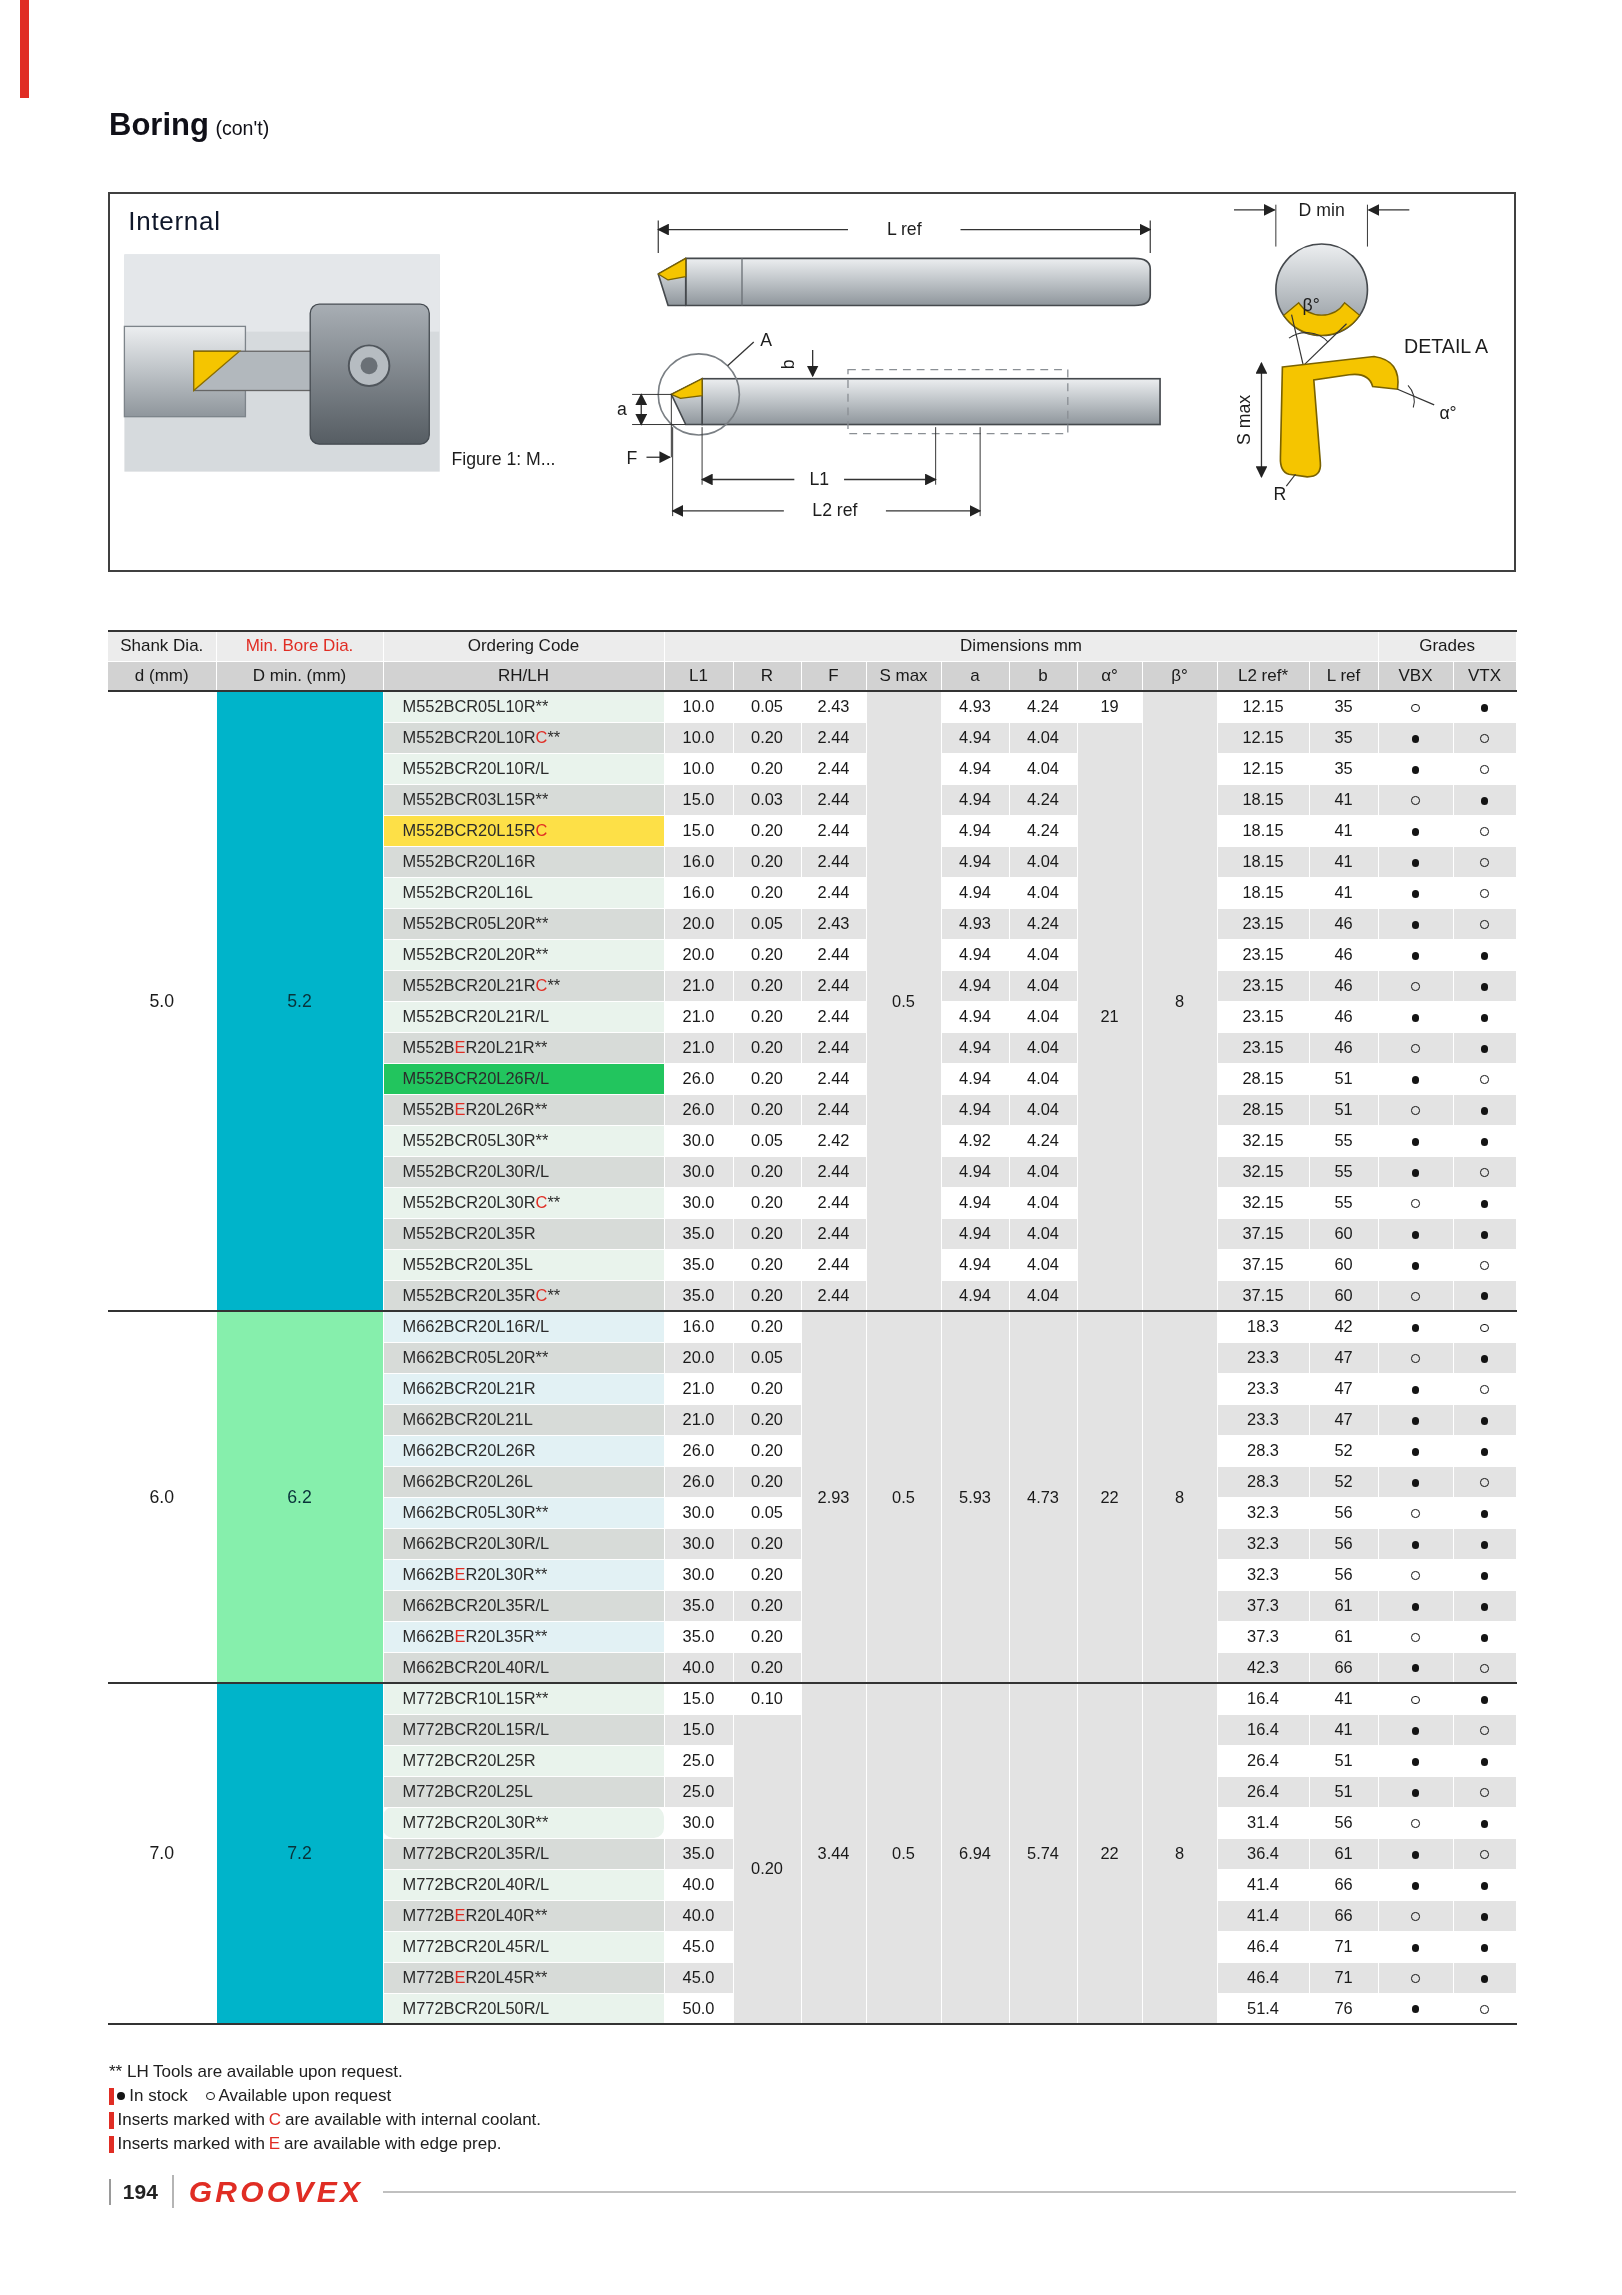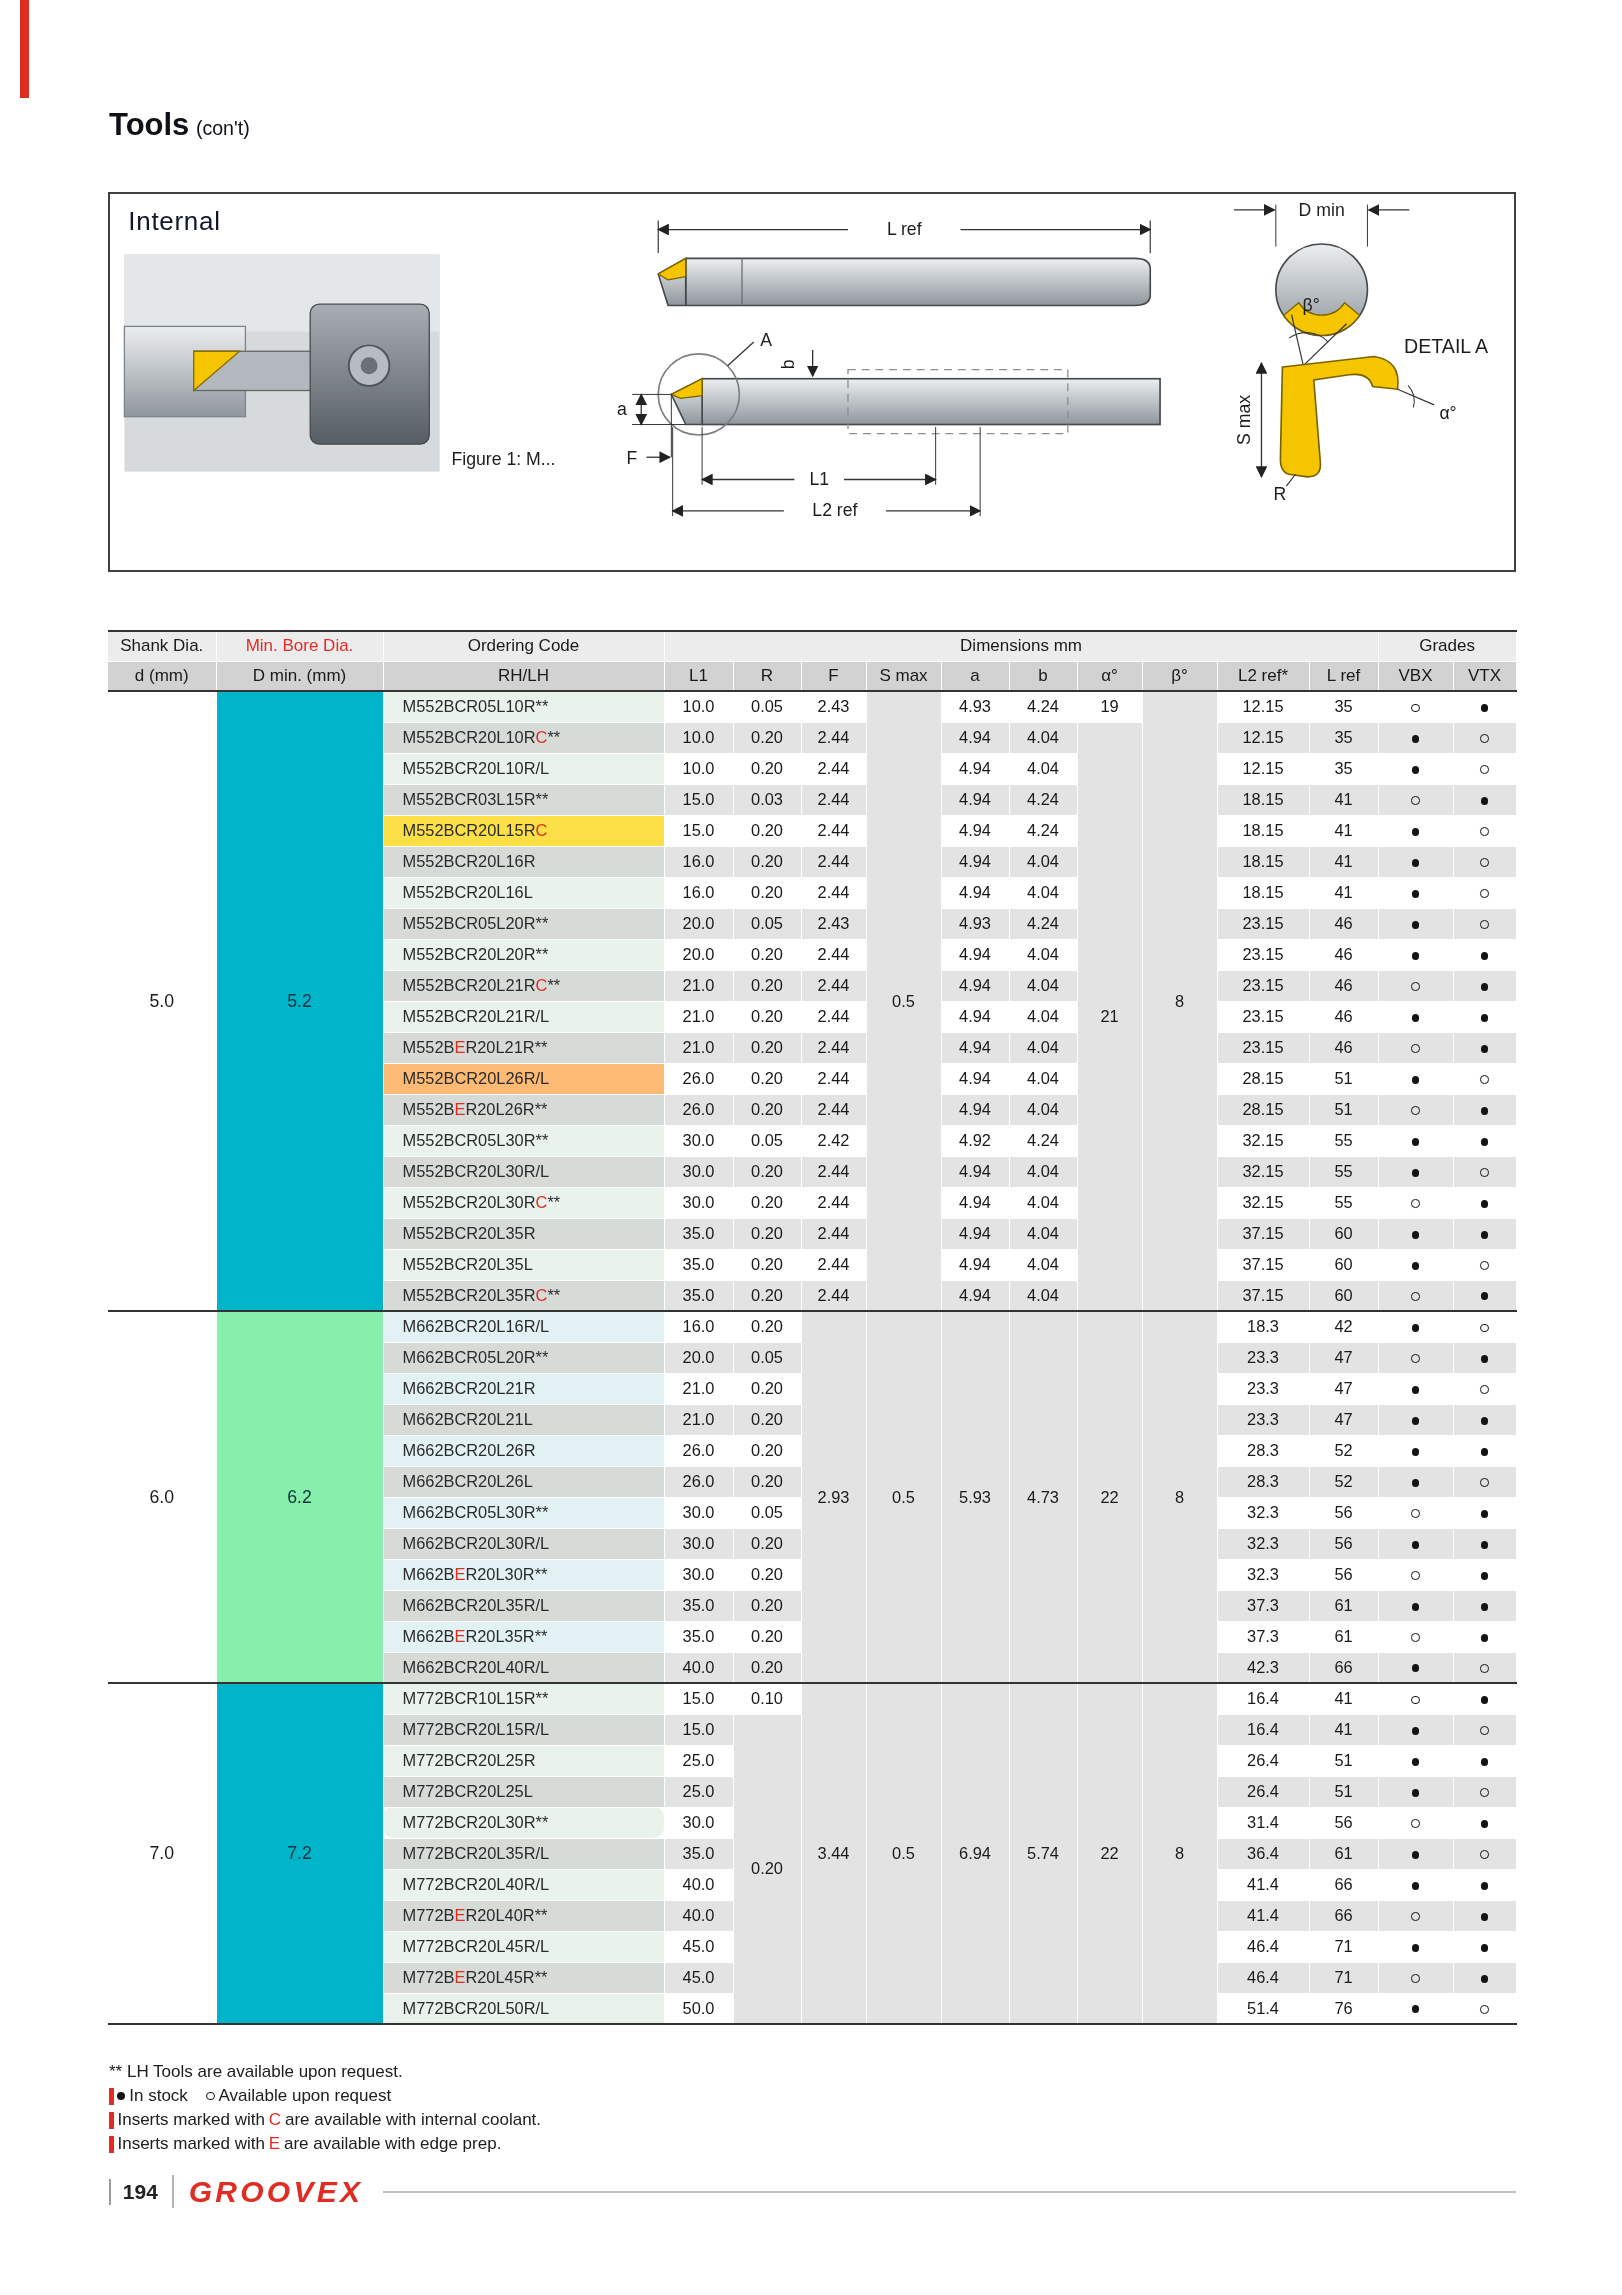--- a/index.html
+++ b/index.html
@@ -53,21 +53,21 @@
   .pnum { font-size:21px; font-weight:700; color:#222; }
   .brand { font-size:30px; font-weight:800; color:#e02d24; letter-spacing:3.3px; font-style:italic; }
   .rule { flex:1; height:2px; background:#c0c0c0; margin-left:19.6px; }
 </style>
 </head>
 <body>
 
 <div class="corner-tab"></div>
 
 <div class="title">
-  <span>Tools</span><span class="cont">(con't)</span>
+  <span>Boring</span><span class="cont">(con't)</span>
 </div>
 
 <div class="figure-box">
   <div class="figure-title">Internal</div>
   <svg width="1404" height="376" viewBox="0 0 2146 574">
     <defs>
       <linearGradient id="gm" x1="0" y1="0" x2="0" y2="1">
         <stop offset="0" stop-color="#eceef0"></stop>
         <stop offset="0.45" stop-color="#c2c7cb"></stop>
         <stop offset="1" stop-color="#8f969c"></stop>
@@ -351,21 +351,21 @@
         <td class="odd">0.20</td>
         <td class="odd">2.44</td>
         <td class="odd">4.94</td>
         <td class="odd">4.04</td>
         <td class="odd">23.15</td>
         <td class="odd">46</td>
         <td class="odd"><span class="dot-o"></span></td>
         <td class="odd"><span class="dot-f"></span></td>
       </tr>
       <tr>
-        <td class="code even" style="background: #fdba74;"><span>M552BCR20L26R/L</span></td>
+        <td class="code even" style="background: #22c55e;"><span>M552BCR20L26R/L</span></td>
         <td class="even">26.0</td>
         <td class="even">0.20</td>
         <td class="even">2.44</td>
         <td class="even">4.94</td>
         <td class="even">4.04</td>
         <td class="even">28.15</td>
         <td class="even">51</td>
         <td class="even"><span class="dot-f"></span></td>
         <td class="even"><span class="dot-o"></span></td>
       </tr>

